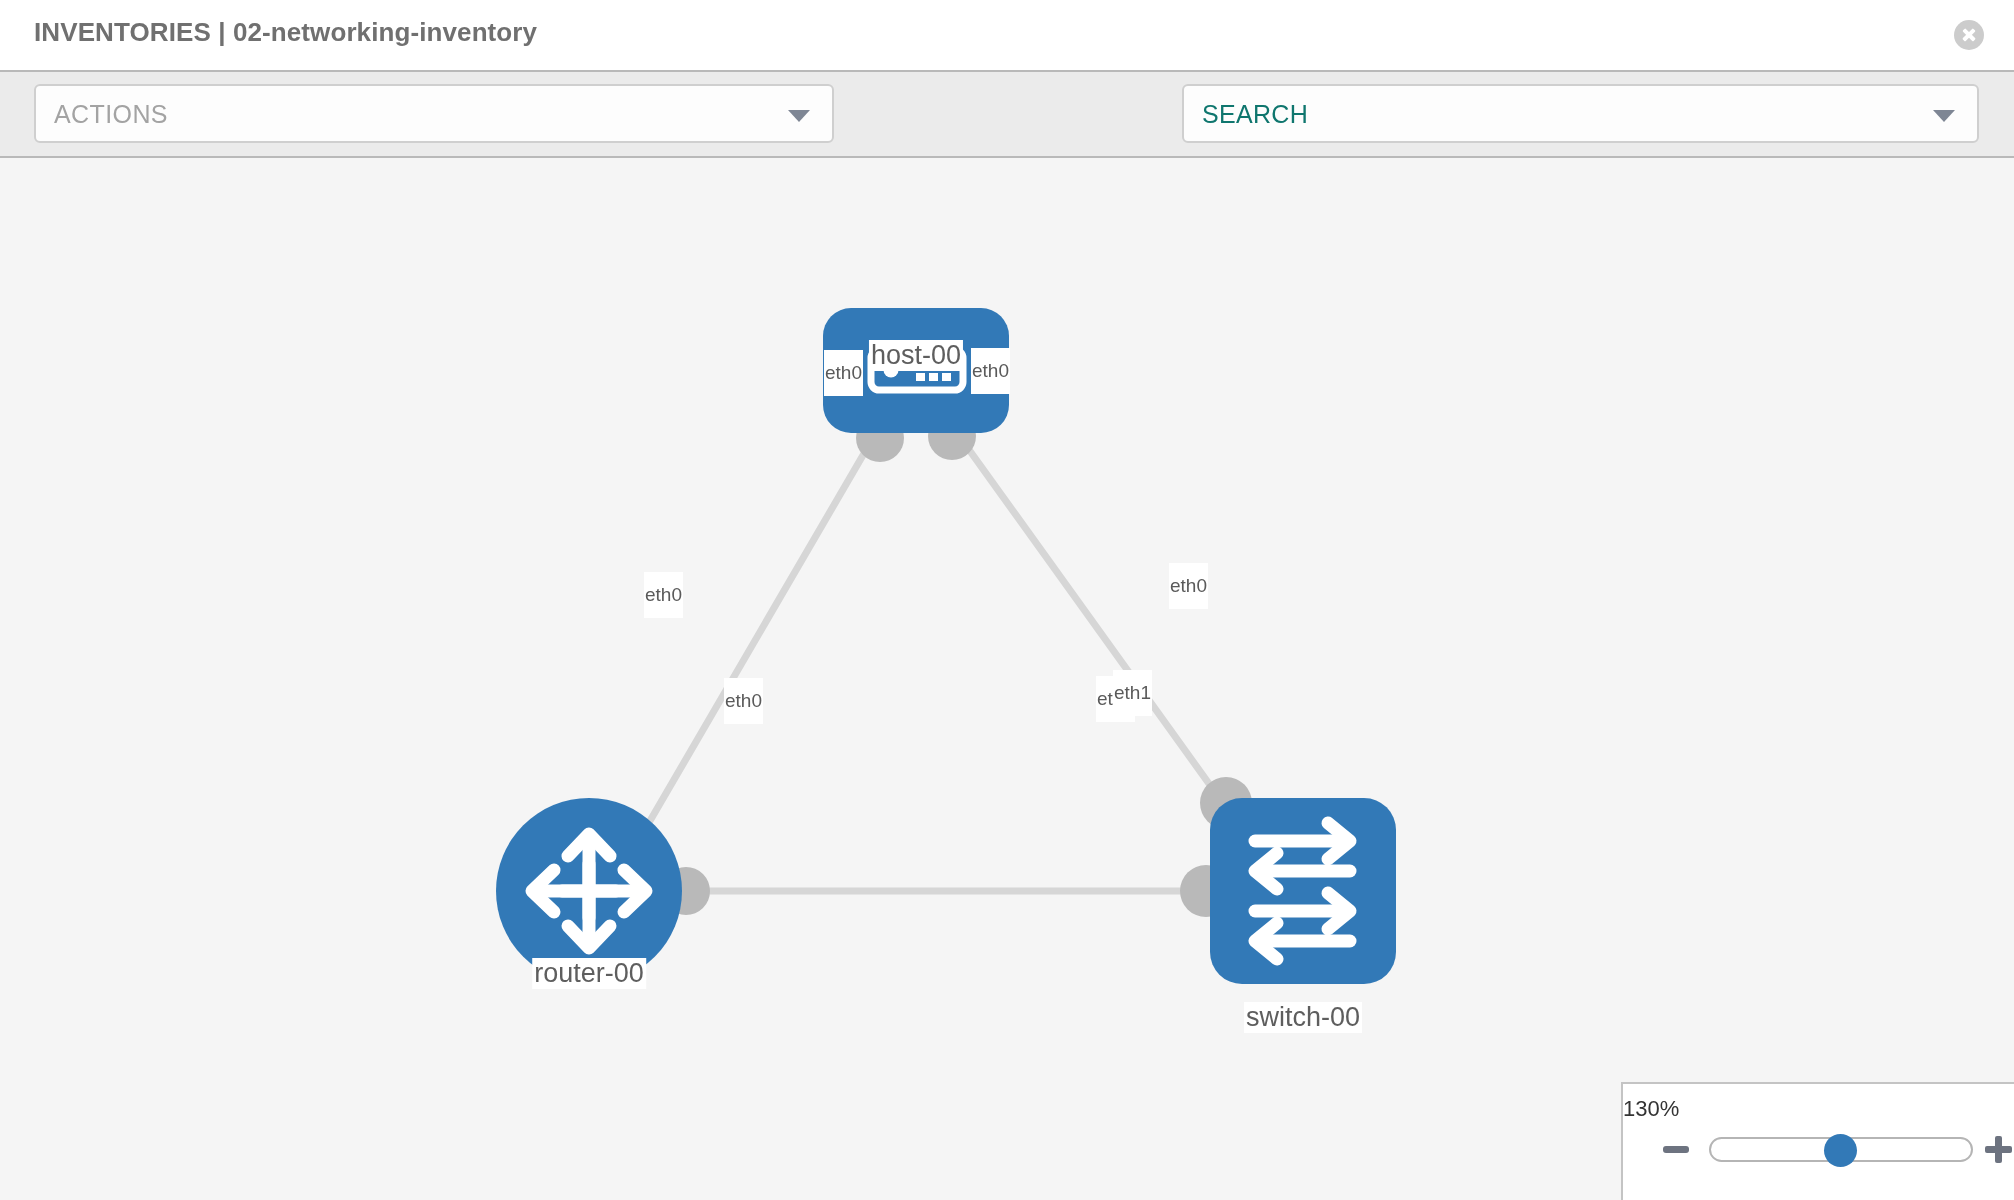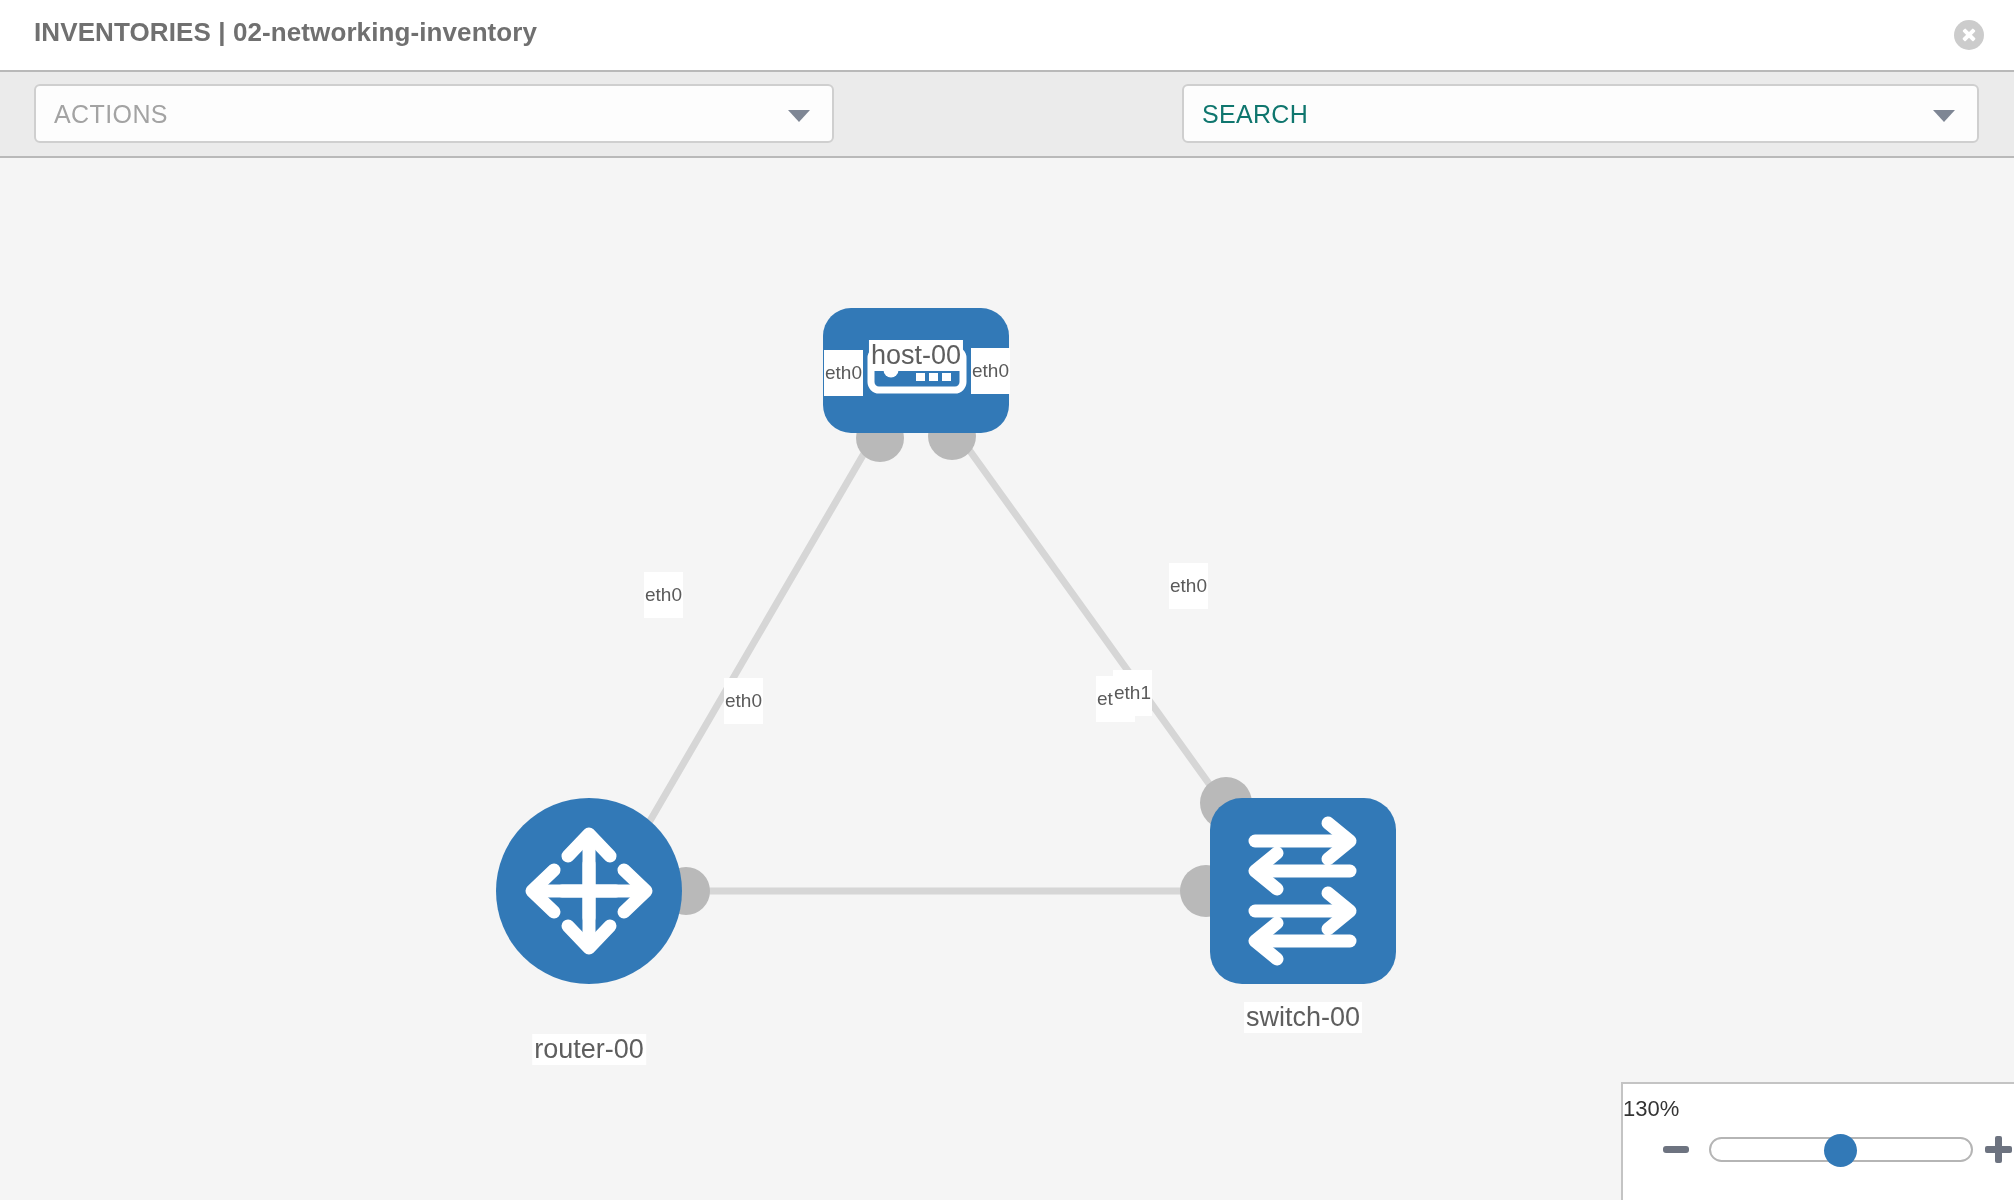--- a/index.html
+++ b/index.html
@@ -327,21 +327,21 @@
           <polyline points="1277,695 1255,713 1277,731"></polyline>
           <line x1="1255" y1="753" x2="1346" y2="753"></line>
           <polyline points="1328,735 1350,753 1328,771"></polyline>
           <line x1="1350" y1="783" x2="1259" y2="783"></line>
           <polyline points="1277,765 1255,783 1277,801"></polyline>
         </g>
       </g>
     </svg>
 
     <div class="node-label" style="left:916px; top:182px;">host-00</div>
-    <div class="node-label" style="left:589px; top:876px;">router-00</div>
+    <div class="node-label" style="left:589px; top:800px;">router-00</div>
     <div class="node-label" style="left:1303px; top:844px;text-align:center;">switch-00</div>
 
     <div class="iface-label" style="left:824px; top:192px;">eth0</div>
     <div class="iface-label" style="left:971px; top:190px;">eth0</div>
     <div class="iface-label" style="left:644px; top:414px;">eth0</div>
     <div class="iface-label" style="left:1169px; top:405px;">eth0</div>
     <div class="iface-label" style="left:724px; top:520px;">eth0</div>
     <div class="iface-label" style="left:1096px; top:518px;">eth0</div>
     <div class="iface-label" style="left:1113px; top:512px;">eth1</div>
   </div>

